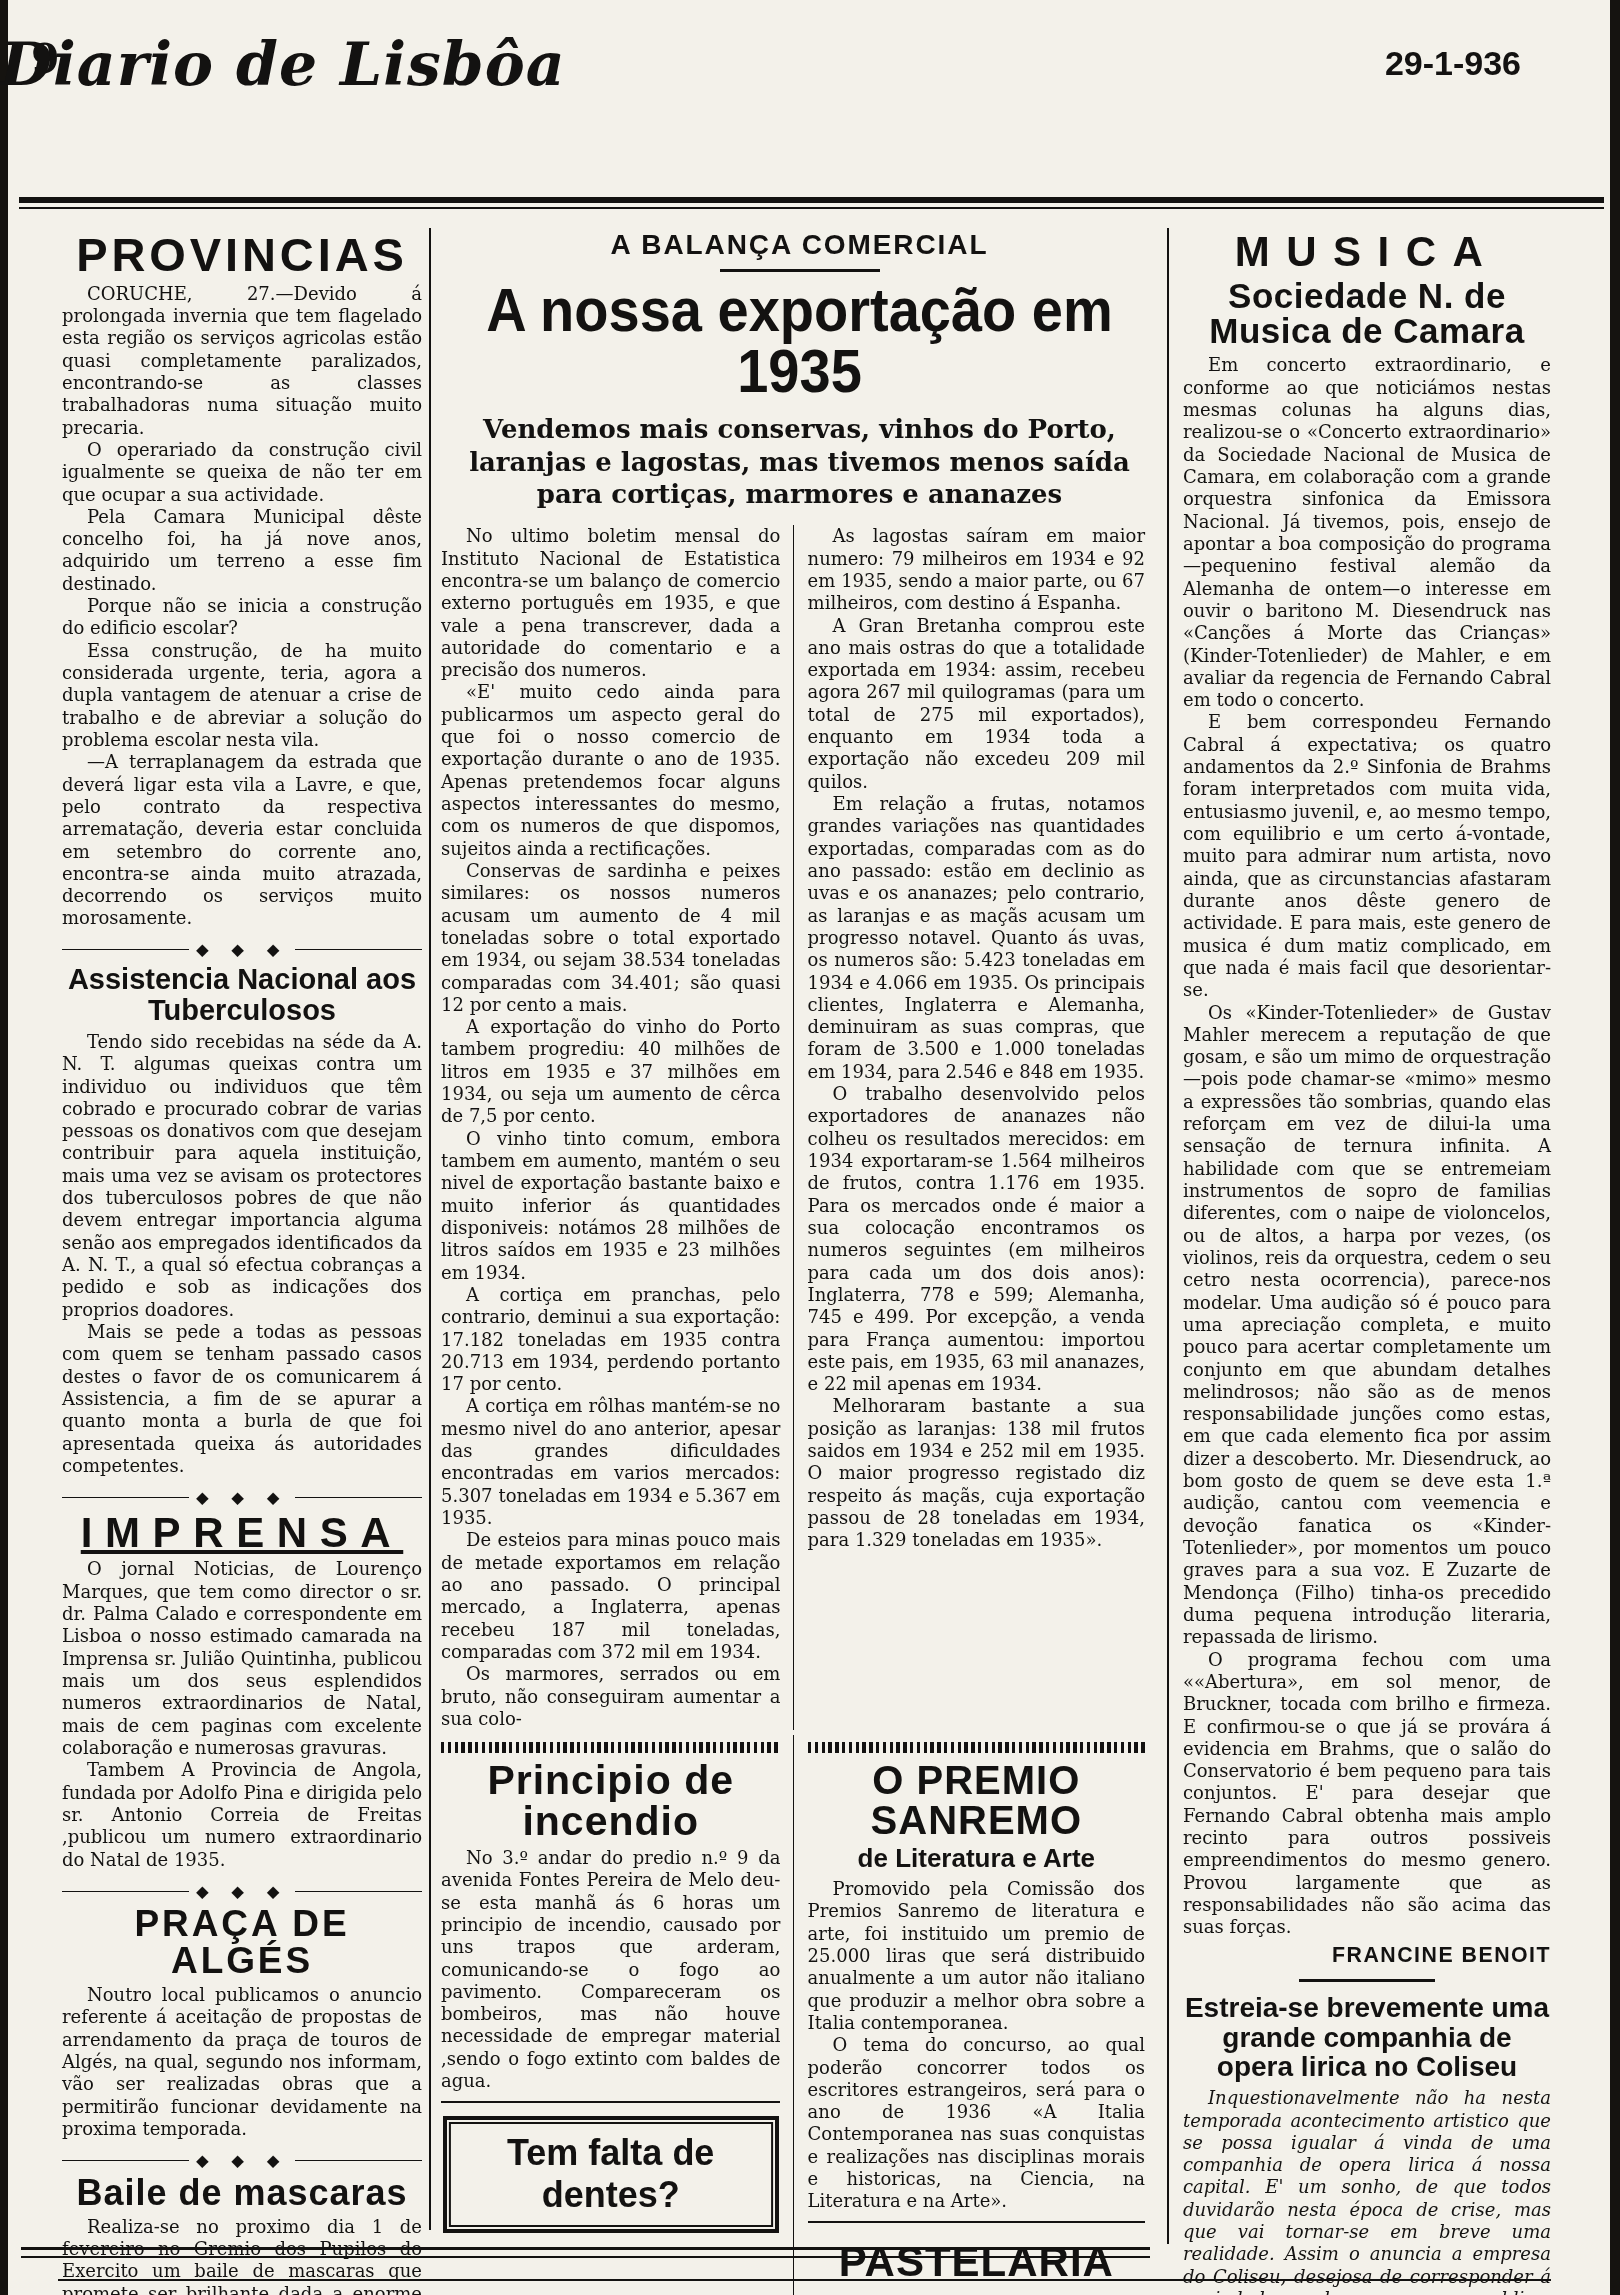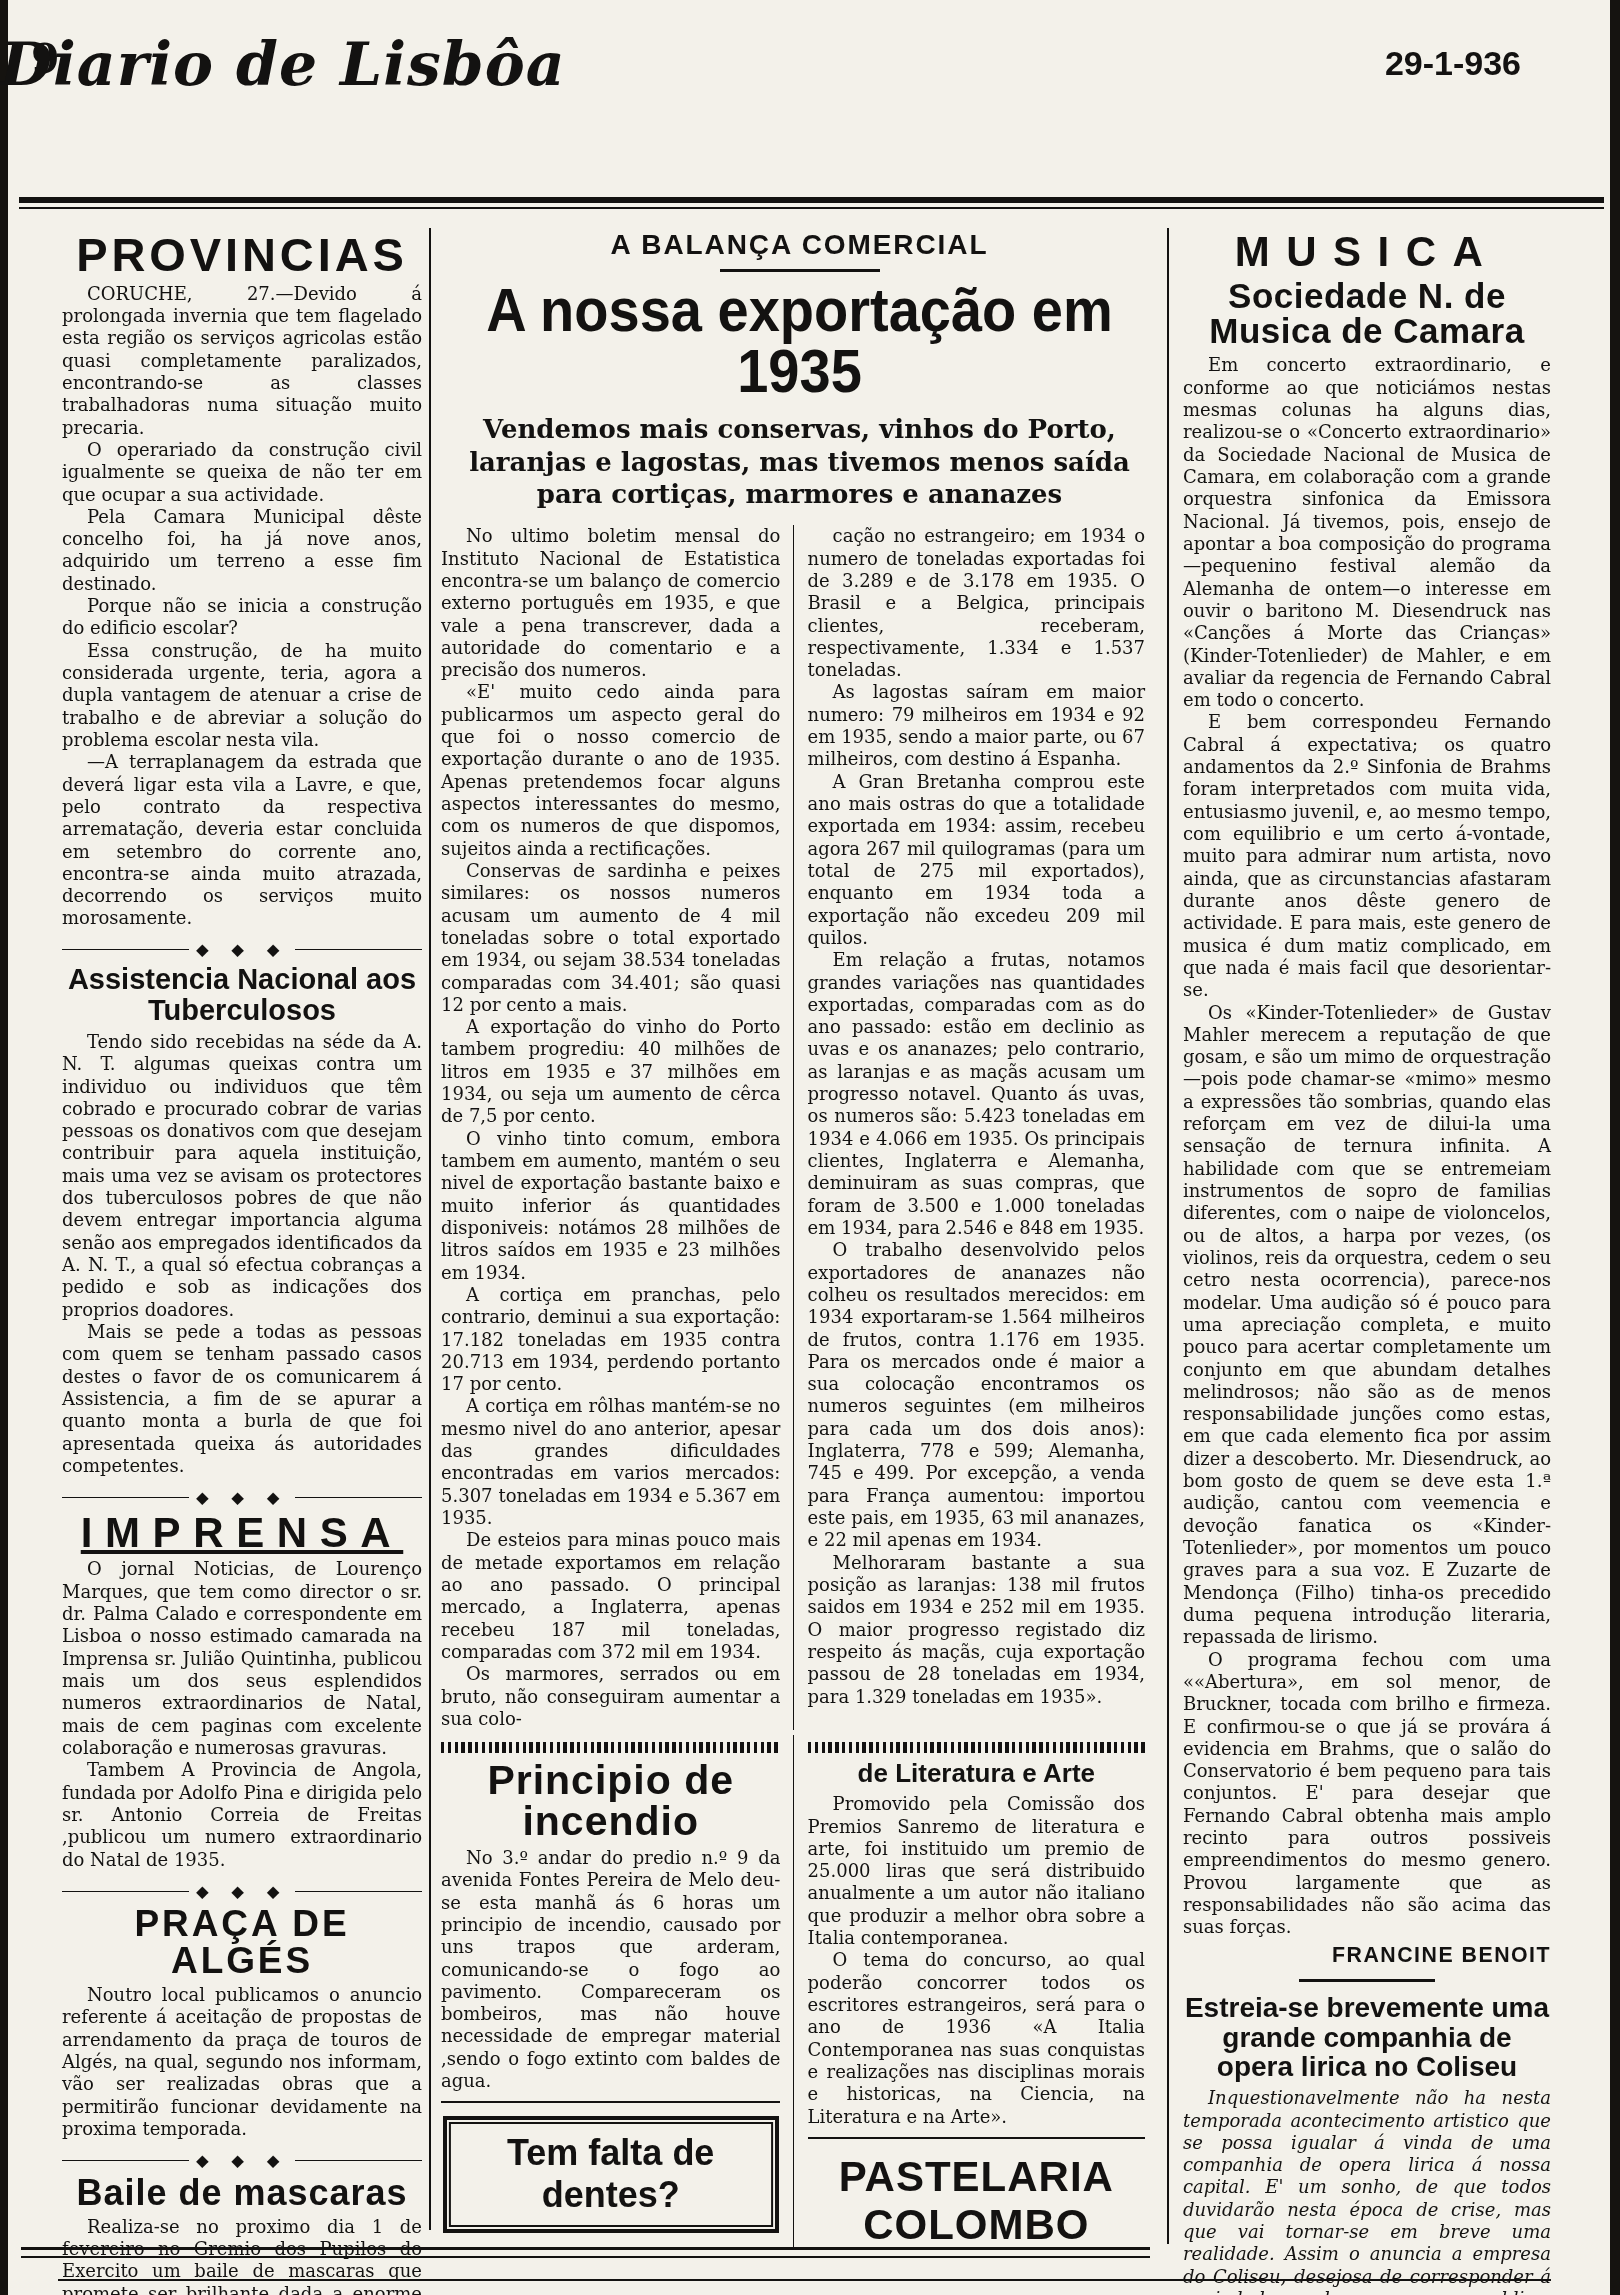--- a/index.html
+++ b/index.html
@@ -156,21 +156,20 @@
           <p class="para">«E' muito cedo ainda para publicarmos um aspecto geral do que foi o nosso comercio de exportação durante o ano de 1935. Apenas pretendemos focar alguns aspectos interessantes do mesmo, com os numeros de que dispomos, sujeitos ainda a rectificações.</p>
           <p class="para">Conservas de sardinha e peixes similares: os nossos numeros acusam um aumento de 4 mil toneladas sobre o total exportado em 1934, ou sejam 38.534 toneladas comparadas com 34.401; são quasi 12 por cento a mais.</p>
           <p class="para">A exportação do vinho do Porto tambem progrediu: 40 milhões de litros em 1935 e 37 milhões em 1934, ou seja um aumento de cêrca de 7,5 por cento.</p>
           <p class="para">O vinho tinto comum, embora tambem em aumento, mantém o seu nivel de exportação bastante baixo e muito inferior ás quantidades disponiveis: notámos 28 milhões de litros saídos em 1935 e 23 milhões em 1934.</p>
           <p class="para">A cortiça em pranchas, pelo contrario, deminui a sua exportação: 17.182 toneladas em 1935 contra 20.713 em 1934, perdendo portanto 17 por cento.</p>
           <p class="para">A cortiça em rôlhas mantém-se no mesmo nivel do ano anterior, apesar das grandes dificuldades encontradas em varios mercados: 5.307 toneladas em 1934 e 5.367 em 1935.</p>
           <p class="para">De esteios para minas pouco mais de metade exportamos em relação ao ano passado. O principal mercado, a Inglaterra, apenas recebeu 187 mil toneladas, comparadas com 372 mil em 1934.</p>
           <p class="para">Os marmores, serrados ou em bruto, não conseguiram aumentar a sua colo-</p>
         </div>
       <div class="cB">
-          <p class="para">cação no estrangeiro; em 1934 o numero de toneladas exportadas foi de 3.289 e de 3.178 em 1935. O Brasil e a Belgica, principais clientes, receberam, respectivamente, 1.334 e 1.537 toneladas.</p>
           <p class="para">As lagostas saíram em maior numero: 79 milheiros em 1934 e 92 em 1935, sendo a maior parte, ou 67 milheiros, com destino á Espanha.</p>
           <p class="para">A Gran Bretanha comprou este ano mais ostras do que a totalidade exportada em 1934: assim, recebeu agora 267 mil quilogramas (para um total de 275 mil exportados), enquanto em 1934 toda a exportação não excedeu 209 mil quilos.</p>
           <p class="para">Em relação a frutas, notamos grandes variações nas quantidades exportadas, comparadas com as do ano passado: estão em declinio as uvas e os ananazes; pelo contrario, as laranjas e as maçãs acusam um progresso notavel. Quanto ás uvas, os numeros são: 5.423 toneladas em 1934 e 4.066 em 1935. Os principais clientes, Inglaterra e Alemanha, deminuiram as suas compras, que foram de 3.500 e 1.000 toneladas em 1934, para 2.546 e 848 em 1935.</p>
           <p class="para">O trabalho desenvolvido pelos exportadores de ananazes não colheu os resultados merecidos: em 1934 exportaram-se 1.564 milheiros de frutos, contra 1.176 em 1935. Para os mercados onde é maior a sua colocação encontramos os numeros seguintes (em milheiros para cada um dos dois anos): Inglaterra, 778 e 599; Alemanha, 745 e 499. Por excepção, a venda para França aumentou: importou este pais, em 1935, 63 mil ananazes, e 22 mil apenas em 1934.</p>
           <p class="para">Melhoraram bastante a sua posição as laranjas: 138 mil frutos saidos em 1934 e 252 mil em 1935. O maior progresso registado diz respeito ás maçãs, cuja exportação passou de 28 toneladas em 1934, para 1.329 toneladas em 1935».</p>
         </div>
     </div>
 
     <div class="twocol" style="margin-top:4.8px;">
       <div class="cA">
@@ -180,20 +179,21 @@
             <p class="para">No 3.º andar do predio n.º 9 da avenida Fontes Pereira de Melo deu-se esta manhã ás 6 horas um principio de incendio, causado por uns trapos que arderam, comunicando-se o fogo ao pavimento. Compareceram os bombeiros, mas não houve necessidade de empregar material ,sendo o fogo extinto com baldes de agua.</p>
           </div>
         <div class="thin-rule"></div>
         <div class="dentes">
           <div class="l1">Tem falta de dentes?</div>
 
         </div>
       </div>
       <div class="cB">
         <div class="bars"></div>
+        <div class="art-head-fat" style="font-size:40px; letter-spacing:1px;">O PREMIO SANREMO</div>
         <div class="art-head-md" style="font-size:26px;">de Literatura e Arte</div>
         <div>
             <p class="para">Promovido pela Comissão dos Premios Sanremo de literatura e arte, foi instituido um premio de 25.000 liras que será distribuido anualmente a um autor não italiano que produzir a melhor obra sobre a Italia contemporanea.</p>
             <p class="para">O tema do concurso, ao qual poderão concorrer todos os escritores estrangeiros, será para o ano de 1936 «A Italia Contemporanea nas suas conquistas e realizações nas disciplinas morais e historicas, na Ciencia, na Literatura e na Arte».</p>
           </div>
         <div class="thin-rule"></div>
         <div class="colombo">
           <div class="t">PASTELARIA COLOMBO</div>
 
         </div>

